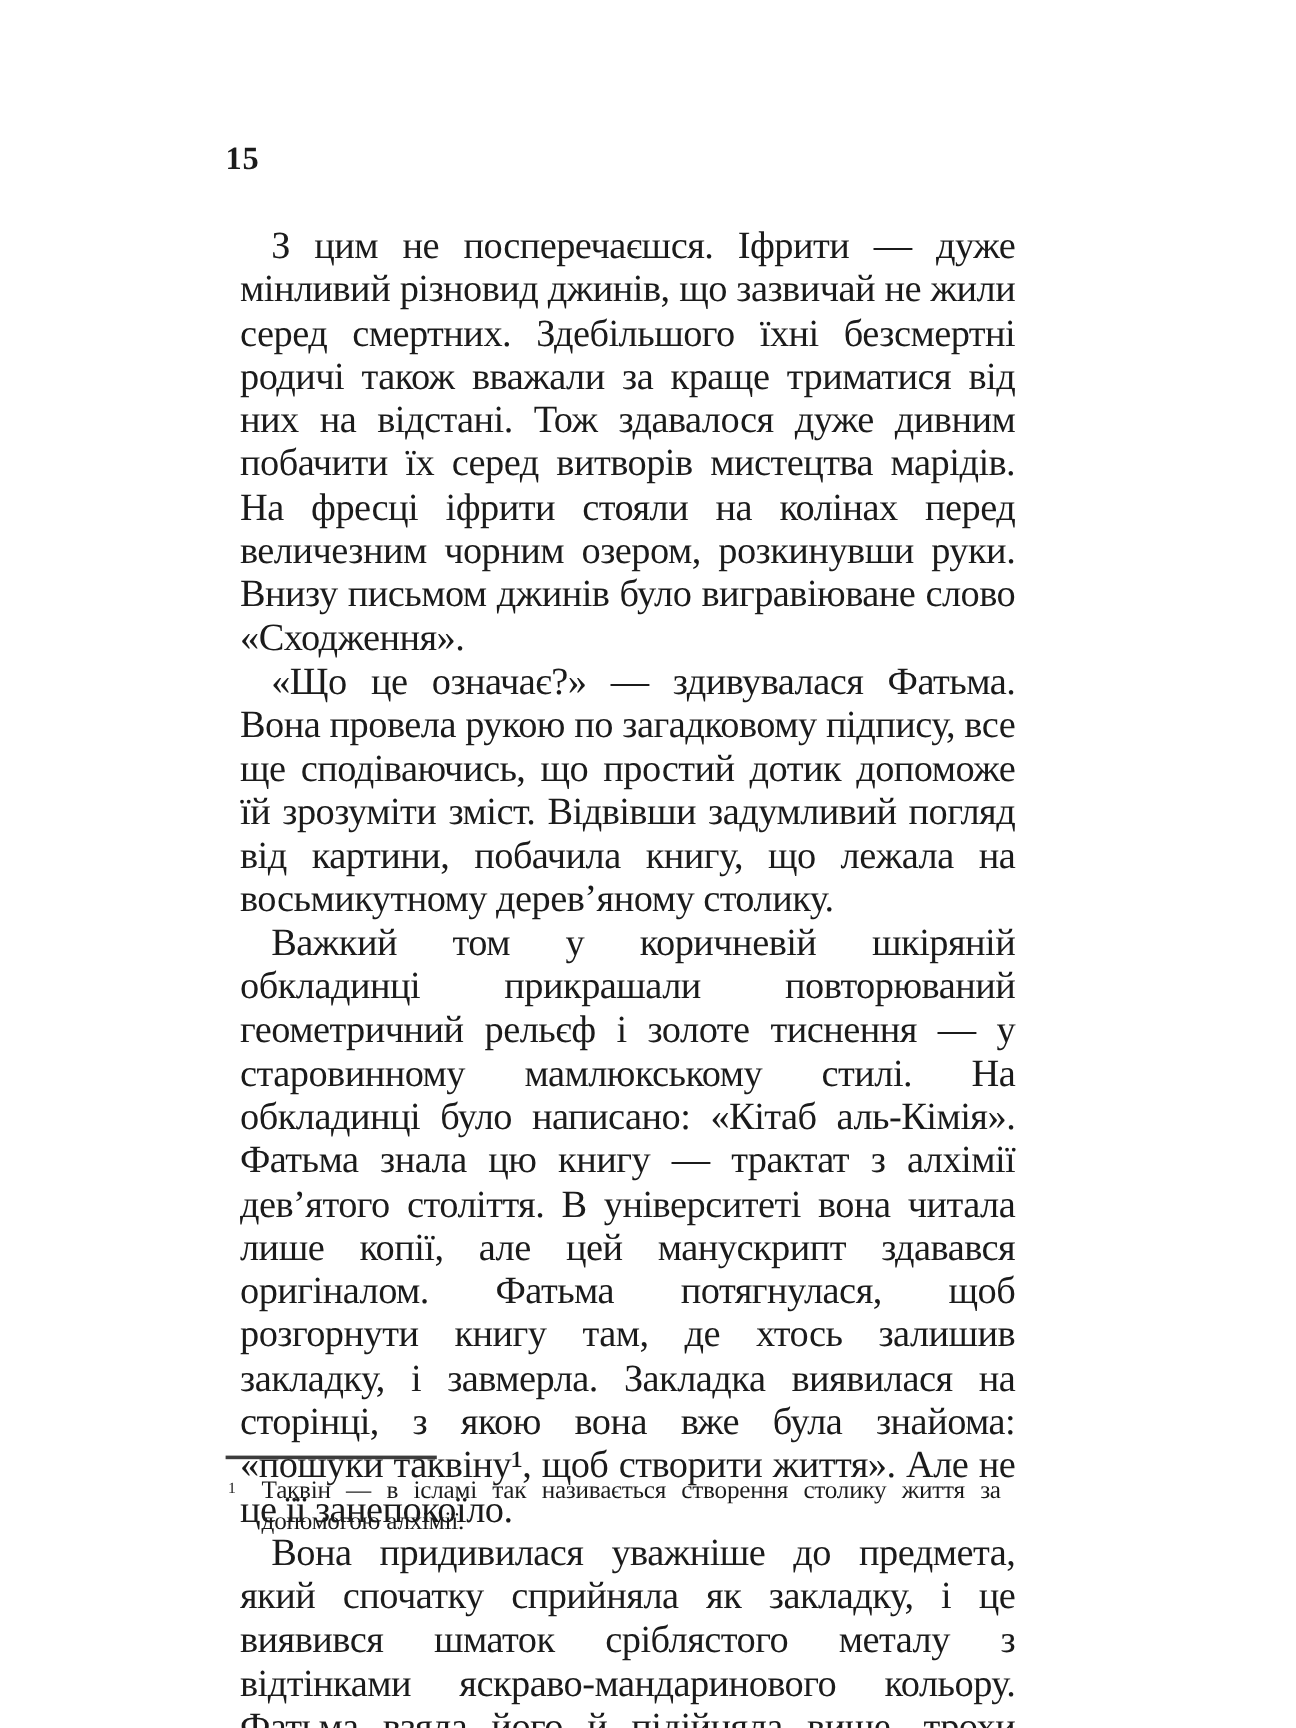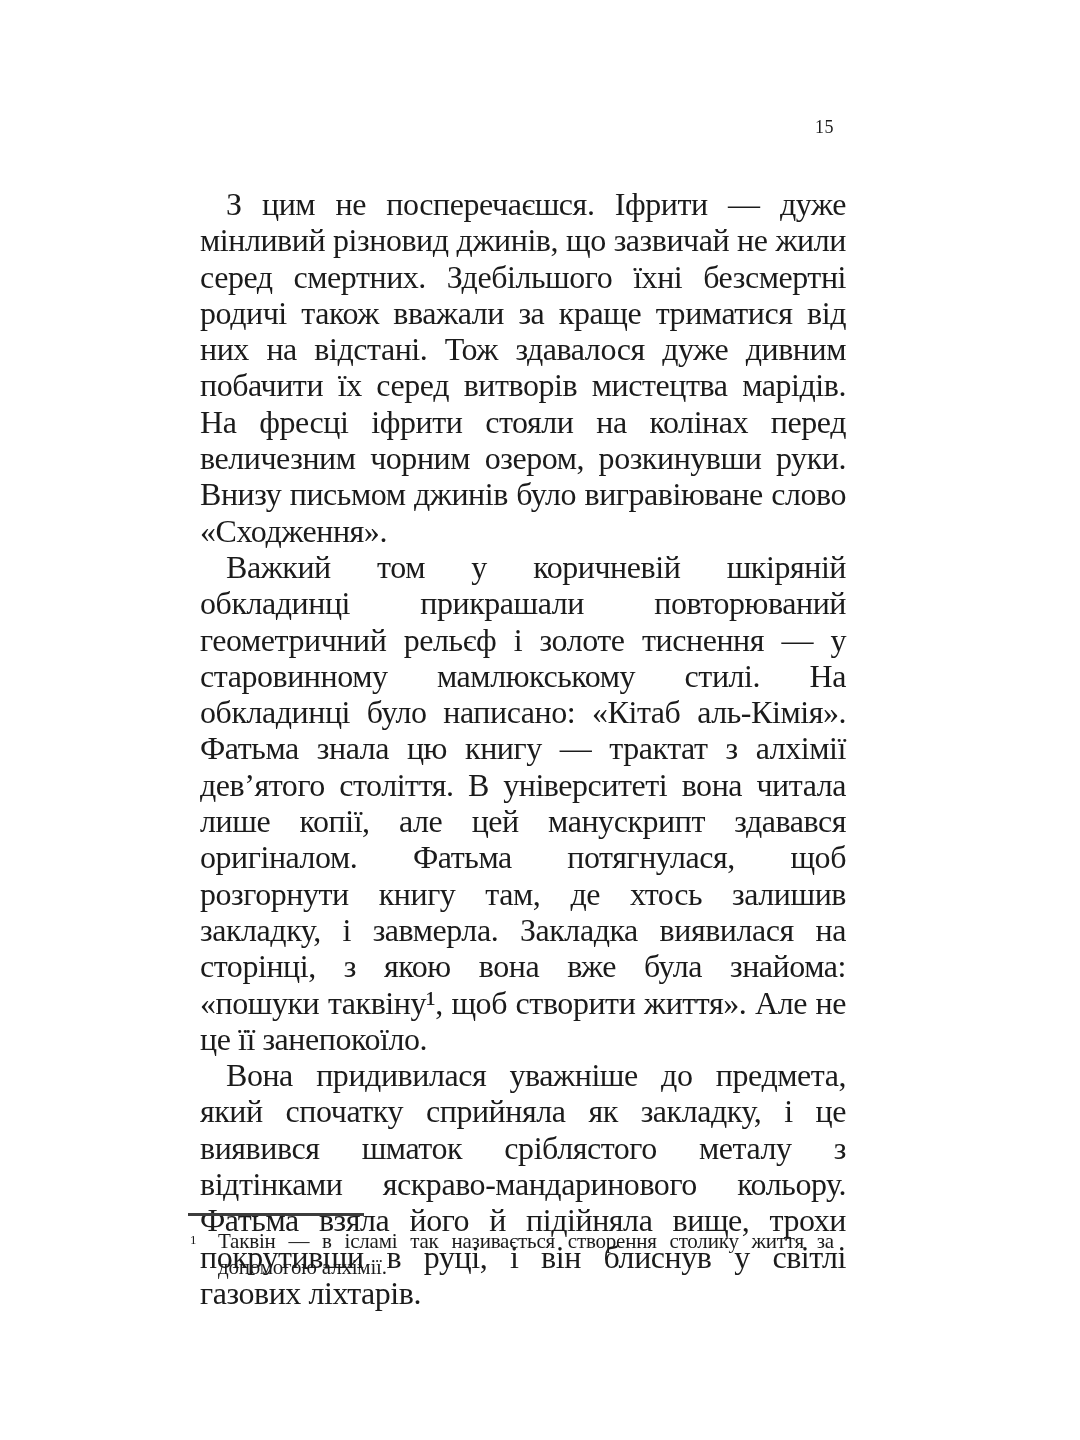--- a/index.html
+++ b/index.html
@@ -14,23 +14,22 @@
     background: #ffffff;
     font-family: "Liberation Serif", "DejaVu Serif", serif;
     color: #1b1b1b;
     overflow: hidden;
   }
   .page-number {
     position: absolute;
     top: 117px;
     left: 188px;
     width: 646px;
-    text-align: right;
-    font-size: 18px;
-    font-weight: normal;
+    font-size: 27px;
+    font-weight: bold;
     letter-spacing: 0.5px;
   }
   .text-block {
     position: absolute;
     top: 186px;
     left: 200px;
     width: 646px;
     font-size: 32px;
     line-height: 36.3px;
     letter-spacing: -0.45px;
@@ -69,20 +68,21 @@
 </style>
 </head>
 <body>
 
 <div class="page">
 
   <div class="page-number">15</div>
 
   <div class="text-block">
     <p class="para">З цим не посперечаєшся. Іфрити — дуже мінливий різновид джинів, що зазвичай не жили серед смертних. Здебільшого їхні безсмертні родичі також вважали за краще триматися від них на відстані. Тож здавалося дуже дивним побачити їх серед витворів мистецтва марідів. На фресці іфрити стояли на колінах перед величезним чорним озером, розкинувши руки. Внизу письмом джинів було вигравіюване слово «Сходження».</p>
+    <p class="para">«Що це означає?» — здивувалася Фатьма. Вона провела рукою по загадковому підпису, все ще сподіваючись, що простий дотик допоможе їй зрозуміти зміст. Відвівши задумливий погляд від картини, побачила книгу, що лежала на восьмикутному дерев’яному столику.</p>
     <p class="para">Важкий том у коричневій шкіряній обкладинці прикрашали повторюваний геометричний рельєф і золоте тиснення — у старовинному мамлюкському стилі. На обкладинці було написано: «Кітаб аль-Кімія». Фатьма знала цю книгу — трактат з алхімії дев’ятого століття. В університеті вона читала лише копії, але цей манускрипт здавався оригіналом. Фатьма потягнулася, щоб розгорнути книгу там, де хтось залишив закладку, і завмерла. Закладка виявилася на сторінці, з якою вона вже була знайома: «пошуки таквіну¹, щоб створити життя». Але не це її занепокоїло.</p>
     <p class="para">Вона придивилася уважніше до предмета, який спочатку сприйняла як закладку, і це виявився шматок сріблястого металу з відтінками яскраво-мандаринового кольору. Фатьма взяла його й підійняла вище, трохи покрутивши в руці, і він блиснув у світлі газових ліхтарів.</p>
   </div>
 
   <div class="footnote-area">
     <div class="footnote-rule"></div>
     <div class="footnote">
       <span class="fn-marker">1</span>
       <span class="fn-text">Таквін — в ісламі так називається створення столику життя за допомогою алхімії.</span>
     </div>

